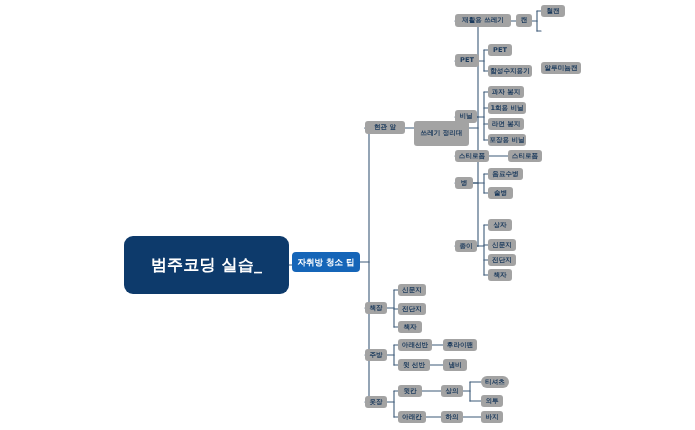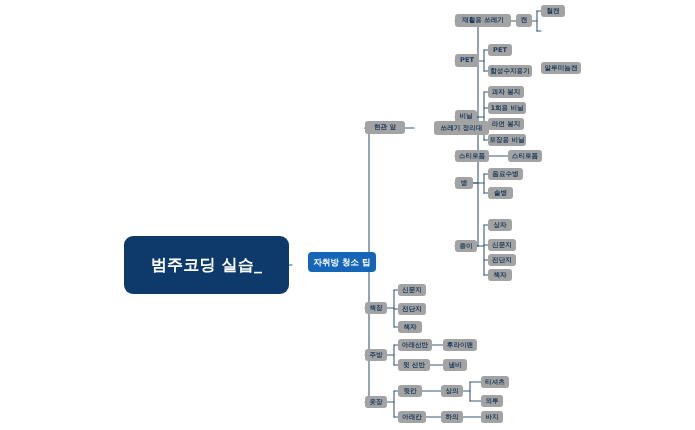--- a/index.html
+++ b/index.html
@@ -47,21 +47,20 @@
     letter-spacing: 0.2px;
     padding: 6px 10px;
   }
   .node.level1 {
     background: #1565b8;
     color: #ffffff;
     border-radius: 4px;
     font-size: 8.5px;
     font-weight: bold;
     padding: 3px 6px;
-    margin-left: 16px;
   }
   .node.leafbox {
     background: #a3a3a3;
     color: #1b3a5c;
     border-radius: 3px;
     font-size: 6.6px;
     font-weight: bold;
     padding: 2px 4px;
   }
 </style>
@@ -154,21 +153,21 @@
     </g>
   </svg>
 
   <div class="node root" style="left:124px; top:236px; width:165px; height:58px;">
     <span><span>범주코딩 실습_</span><br></span>
   </div>
 
   <div class="node level1" style="left:292px; top:252px; width:68px; height:20px;">자취방 청소 팁</div>
 
   <div class="node leafbox" style="left:365px; top:121px; width:40px; height:13px;">현관 앞</div>
-  <div class="node leafbox" style="left:434px; top:121px; width:55px; height:14px;">쓰레기 정리대</div>
+  <div class="node leafbox" style="left:414px; top:121px; width:55px; height:25px;">쓰레기 정리대</div>
 
   <div class="node leafbox" style="left:455px; top:14px; width:56px; height:13px;">재활용 쓰레기</div>
   <div class="node leafbox" style="left:516px; top:14px; width:16px; height:13px;">캔</div>
   <div class="node leafbox" style="left:541px; top:5px; width:24px; height:12px;">철캔</div>
   <div class="node leafbox" style="left:541px; top:24px; width:40px; height:12px;margin-top:38px;">알루미늄캔</div>
 
   <div class="node leafbox" style="left:455px; top:54px; width:24px; height:13px;">PET</div>
   <div class="node leafbox" style="left:488px; top:44px; width:24px; height:12px;">PET</div>
   <div class="node leafbox" style="left:488px; top:65px; width:44px; height:12px;">합성수지용기</div>
 
@@ -198,19 +197,19 @@
 
   <div class="node leafbox" style="left:365px; top:349px; width:22px; height:12px;">주방</div>
   <div class="node leafbox" style="left:398px; top:339px; width:34px; height:12px;">아래선반</div>
   <div class="node leafbox" style="left:443px; top:339px; width:34px; height:12px;">후라이팬</div>
   <div class="node leafbox" style="left:398px; top:359px; width:32px; height:12px;">윗 선반</div>
   <div class="node leafbox" style="left:443px; top:359px; width:24px; height:12px;">냄비</div>
 
   <div class="node leafbox" style="left:365px; top:396px; width:22px; height:12px;">옷장</div>
   <div class="node leafbox" style="left:398px; top:385px; width:24px; height:12px;">윗칸</div>
   <div class="node leafbox" style="left:441px; top:385px; width:22px; height:12px;">상의</div>
-  <div class="node leafbox" style="left:481px; top:376px; width:28px; height:12px;">티셔츠</div>
+  <div class="node leafbox" style="left:481px; top:376px; width:28px; height:12px;border-radius:6px;">티셔츠</div>
   <div class="node leafbox" style="left:481px; top:395px; width:22px; height:12px;">외투</div>
   <div class="node leafbox" style="left:398px; top:411px; width:28px; height:12px;">아래칸</div>
   <div class="node leafbox" style="left:441px; top:411px; width:22px; height:12px;">하의</div>
   <div class="node leafbox" style="left:481px; top:411px; width:22px; height:12px;">바지</div>
 
 </div>
 
 </body></html>

